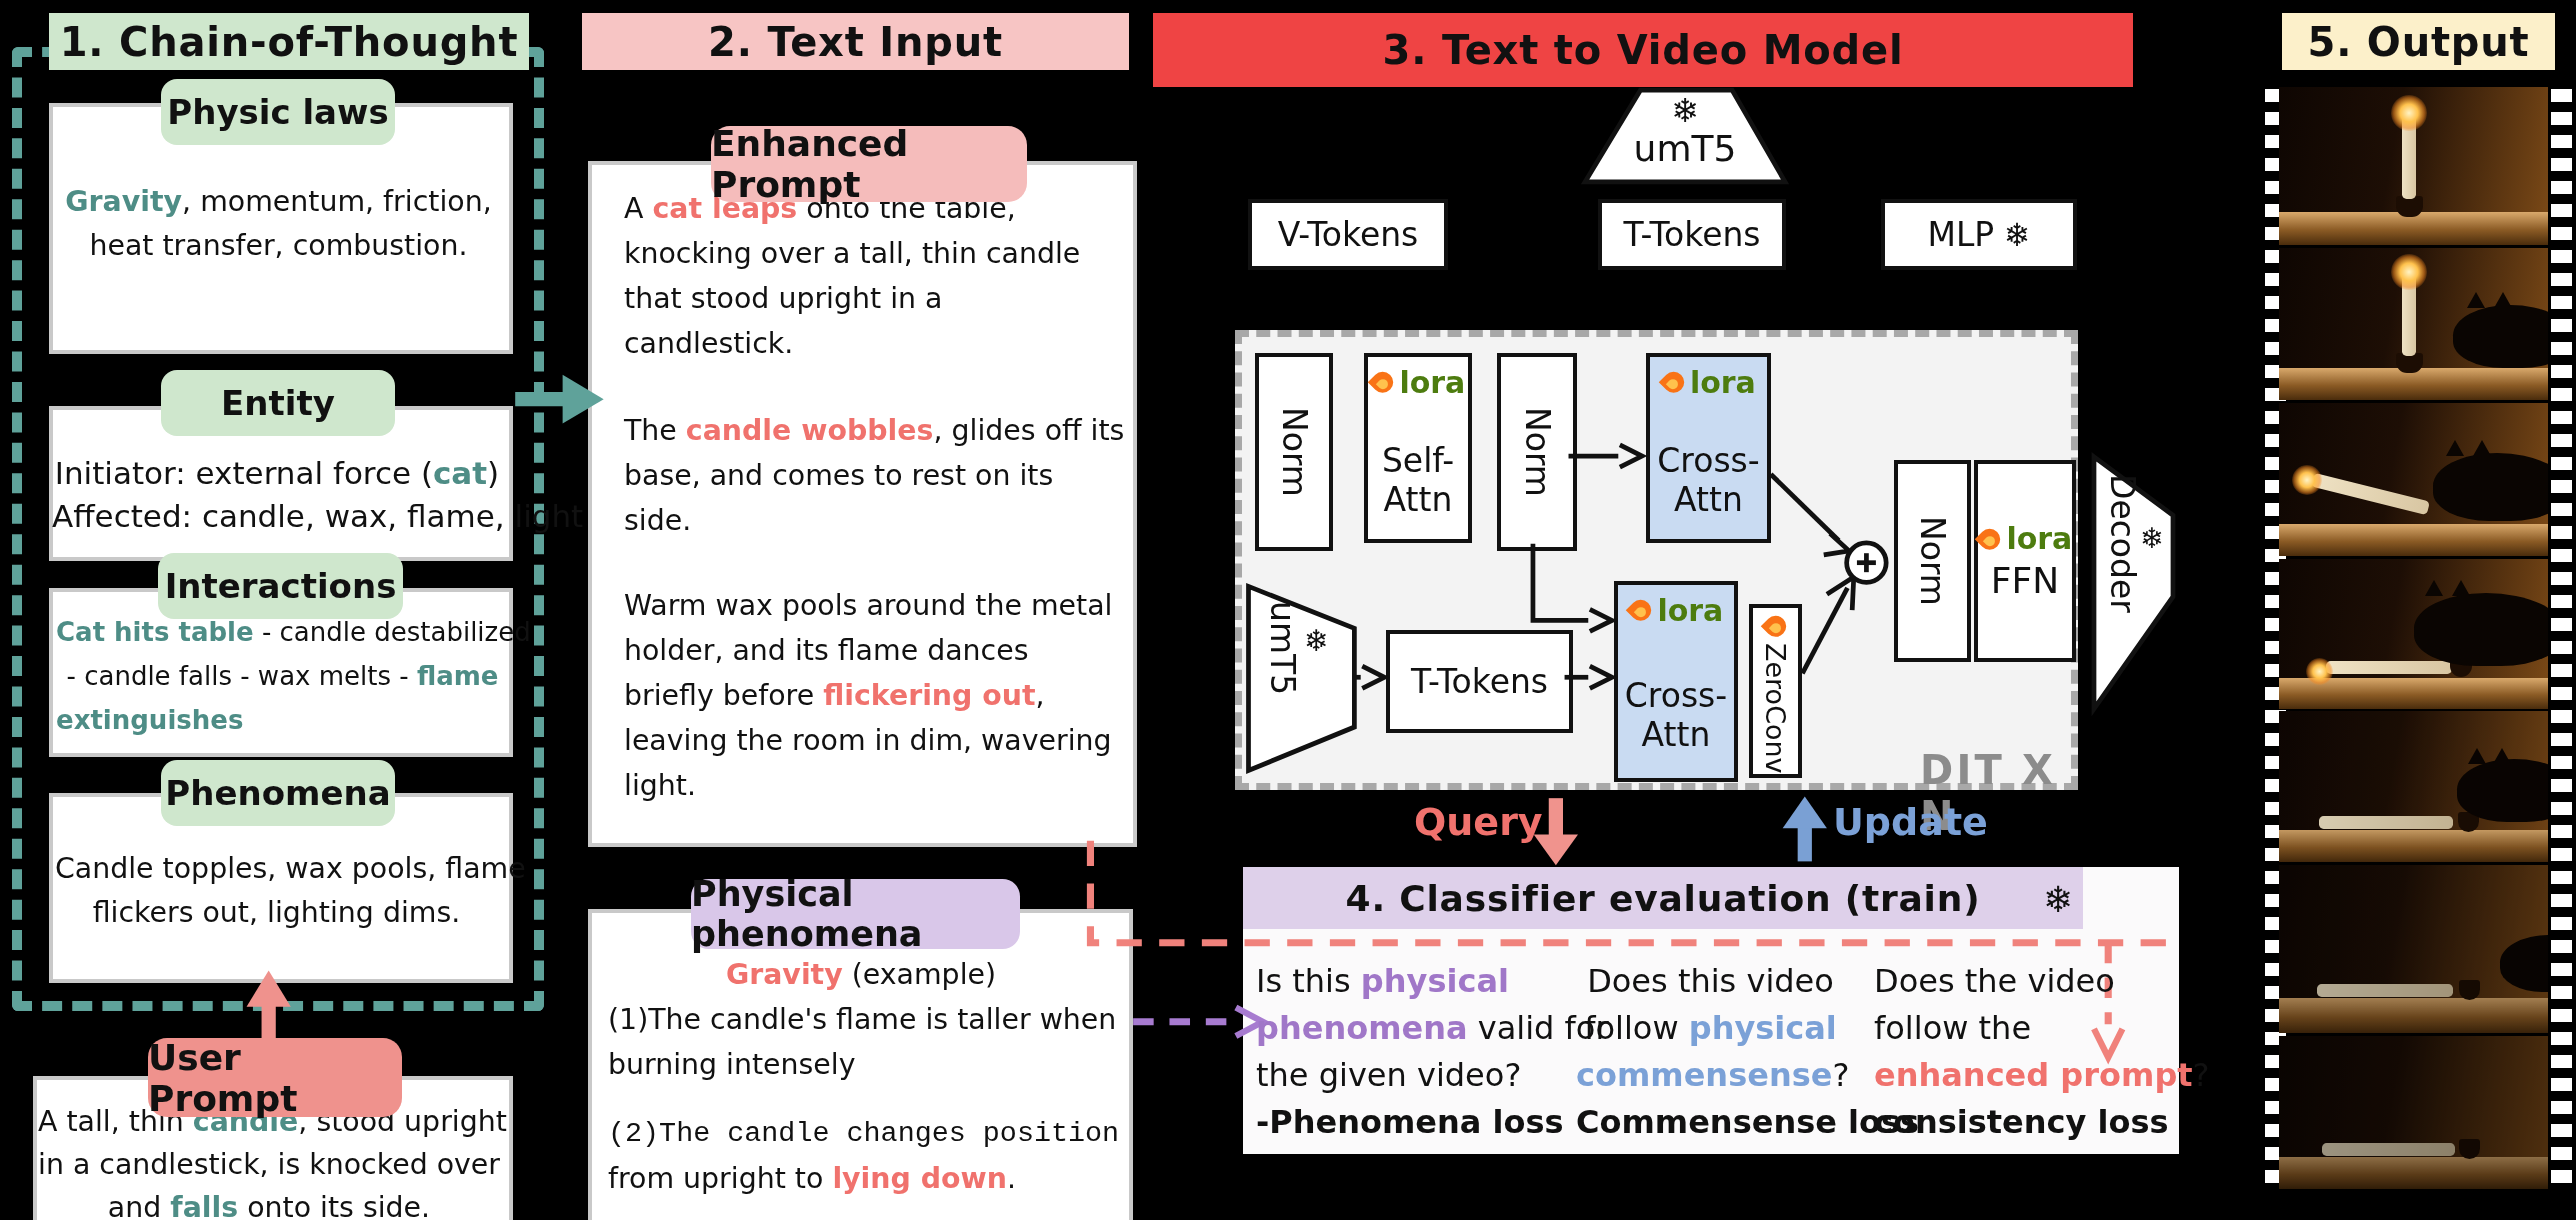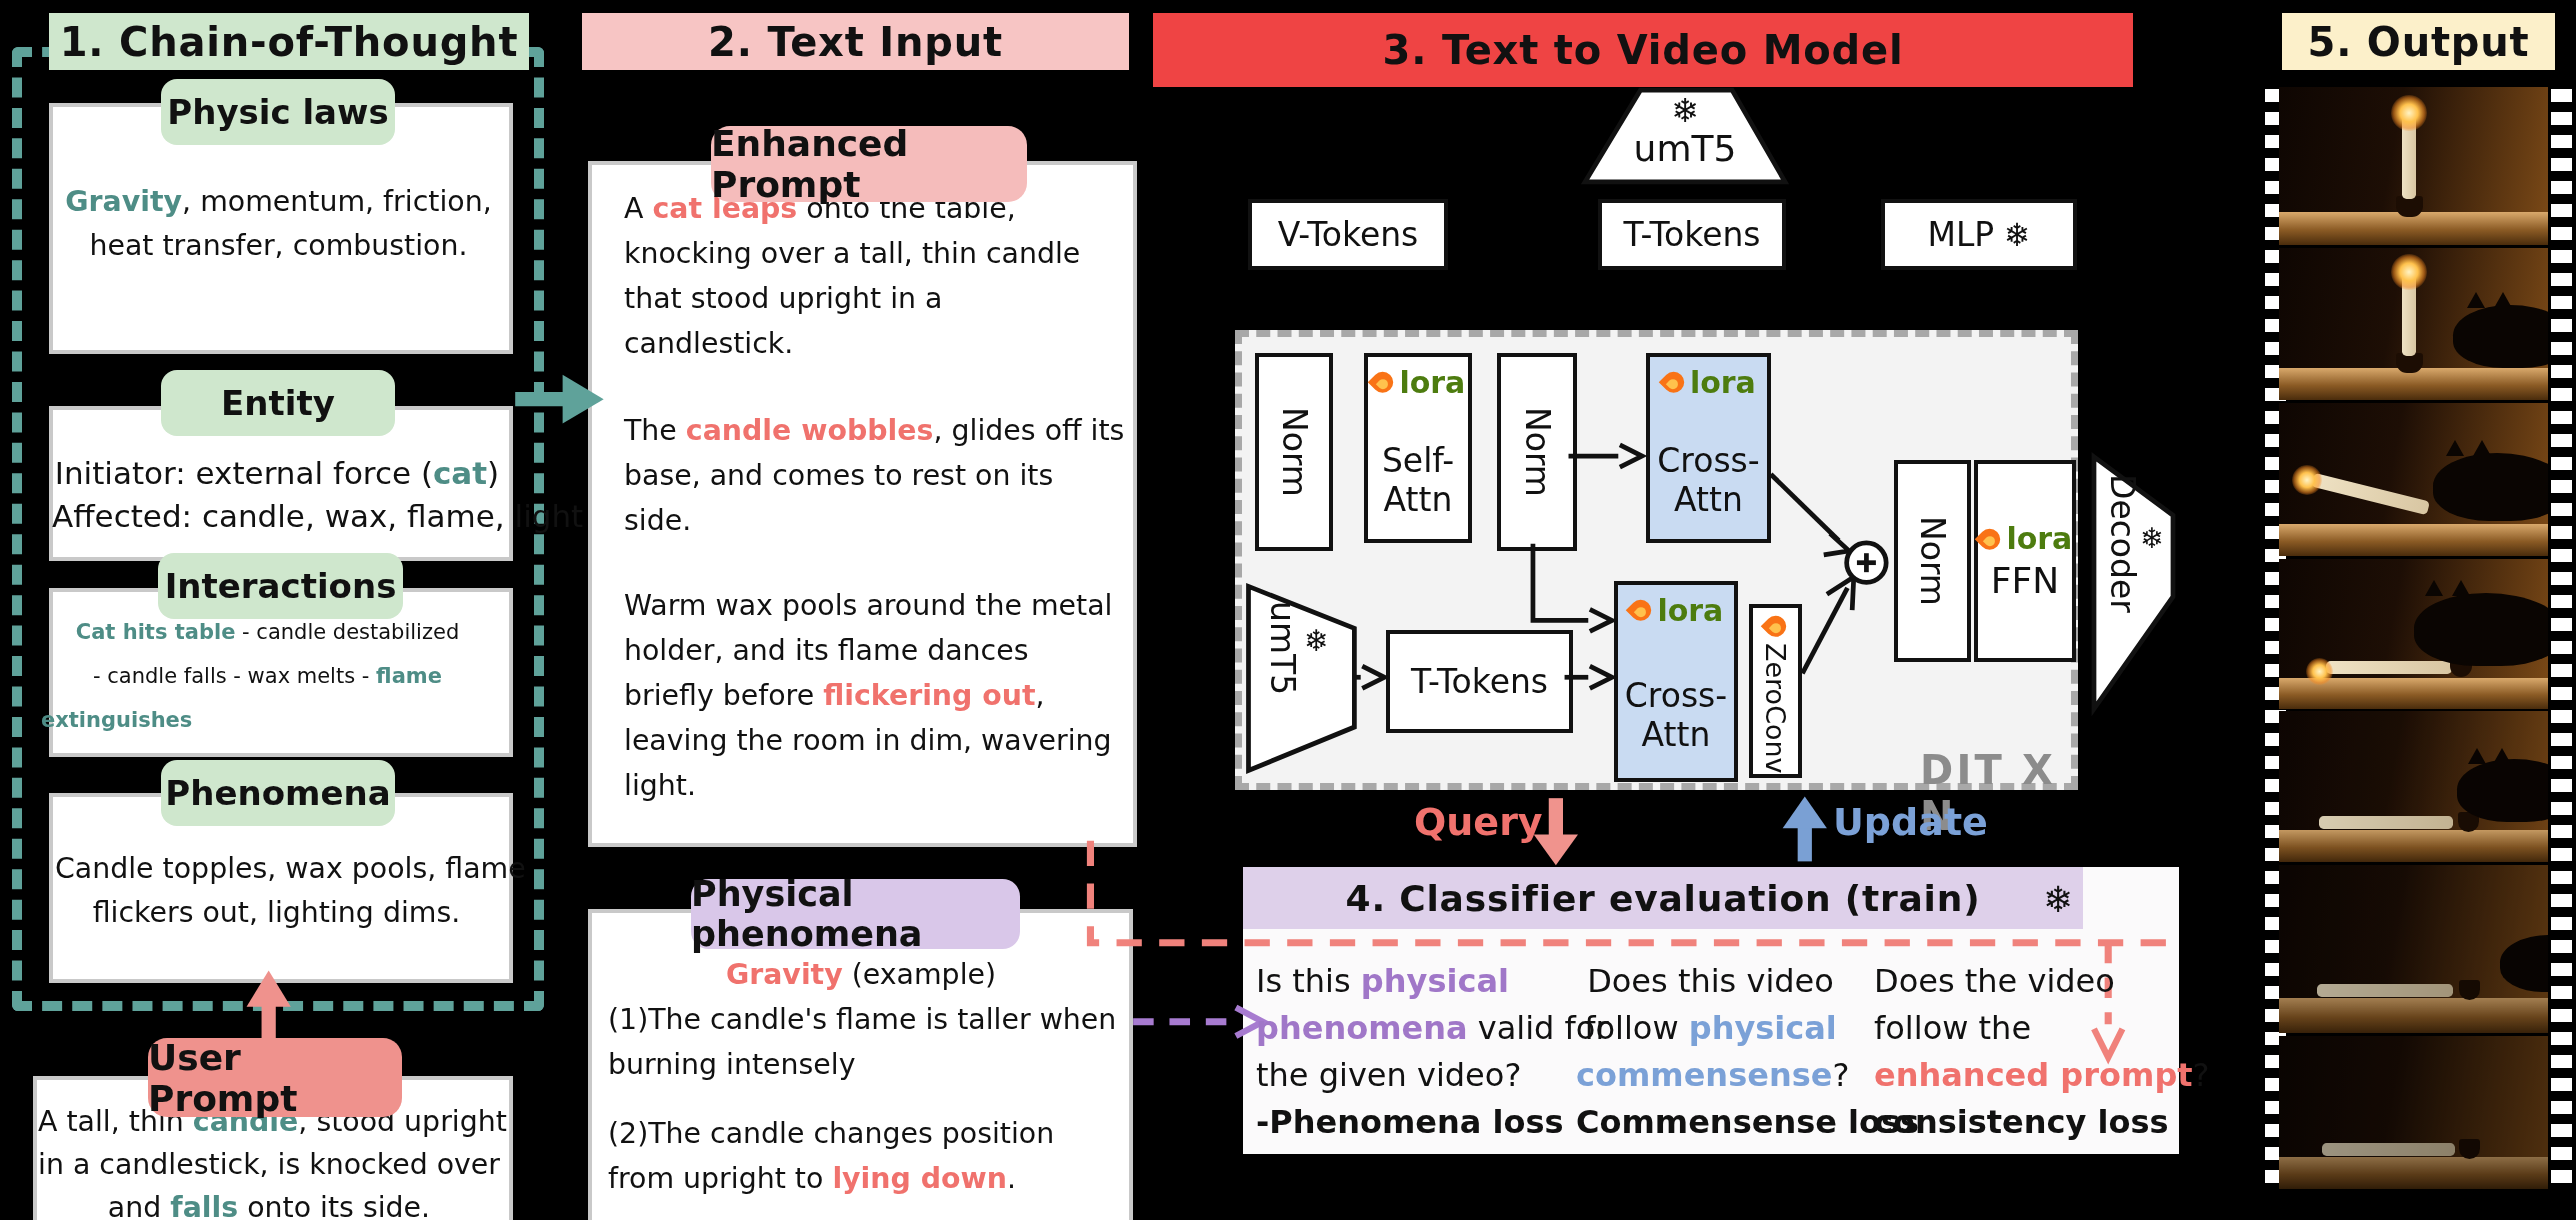--- a/index.html
+++ b/index.html
@@ -65,21 +65,21 @@
 
   <div class="card" style="left:49px;top:406px;width:456px;height:147px;"></div>
   <div class="pill" style="left:161px;top:370px;width:234px;height:66px;background:#cfe7cd;">Entity</div>
   <div class="body-txt center" style="left:52px;top:452px;width:450px;font-size:31px;line-height:43px;">
     <div class="line"><span>Initiator: external force (</span><span class="teal">cat</span><span>)</span></div>
     <div class="line">Affected: candle, wax, flame, light</div>
   </div>
 
   <div class="card" style="left:49px;top:588px;width:456px;height:161px;"></div>
   <div class="pill" style="left:158px;top:553px;width:245px;height:66px;background:#cfe7cd;">Interactions</div>
-  <div class="body-txt center" style="left:41px;top:610px;width:453px;font-size:21px;line-height:44px;">
+  <div class="body-txt center" style="left:56px;top:610px;width:453px;font-size:26px;line-height:44px;">
     <div class="line"><span class="teal">Cat hits table</span><span> - candle destabilized</span></div>
     <div class="line"><span> - candle falls - wax melts - </span><span class="teal">flame</span></div>
     <div class="line" style="text-align:left;"><span class="teal">extinguishes</span></div>
   </div>
 
   <div class="card" style="left:49px;top:793px;width:456px;height:182px;"></div>
   <div class="pill" style="left:161px;top:760px;width:234px;height:66px;background:#cfe7cd;">Phenomena</div>
   <div class="body-txt center" style="left:55px;top:847px;width:443px;">
     <div class="line">Candle topples, wax pools, flame</div>
     <div class="line">flickers out, lighting dims.</div>
@@ -111,21 +111,21 @@
     <div class="line">leaving the room in dim, wavering</div>
     <div class="line">light.</div>
   </div>
 
   <div class="card" style="left:588px;top:909px;width:537px;height:307px;"></div>
   <div class="pill" style="left:691px;top:879px;width:329px;height:70px;background:#d9c7e9;border-radius:17.4px;font-size:35px;">Physical phenomena</div>
   <div class="body-txt" style="left:608px;top:952px;width:506px;line-height:45px;">
     <div class="line center"><span class="salmon">Gravity</span><span> (example)</span></div>
     <div class="line">(1)The candle's flame is taller when</div>
     <div class="line">burning intensely</div>
-    <div class="line" style="margin-top:24px;">(2)The candle changes position</div>
+    <div class="line" style="margin-top:24px;font-family:Liberation Mono, monospace;">(2)The candle changes position</div>
     <div class="line"><span>from upright to </span><span class="salmon">lying down</span><span>.</span></div>
   </div>
 
   <div class="hdr" style="left:1153px;top:13.4px;width:980px;height:74px;background:#ef4444;">3. Text to Video Model</div>
 
   <div class="blk-box" style="left:1248px;top:199px;width:192px;height:63px;">V-Tokens</div>
   <div class="blk-box" style="left:1598px;top:199px;width:180px;height:63px;">T-Tokens</div>
   <div class="blk-box" style="left:1881px;top:199px;width:188px;height:63px;gap:9.5px;">
       <span>MLP</span>
       <span class="snow">❄</span>

